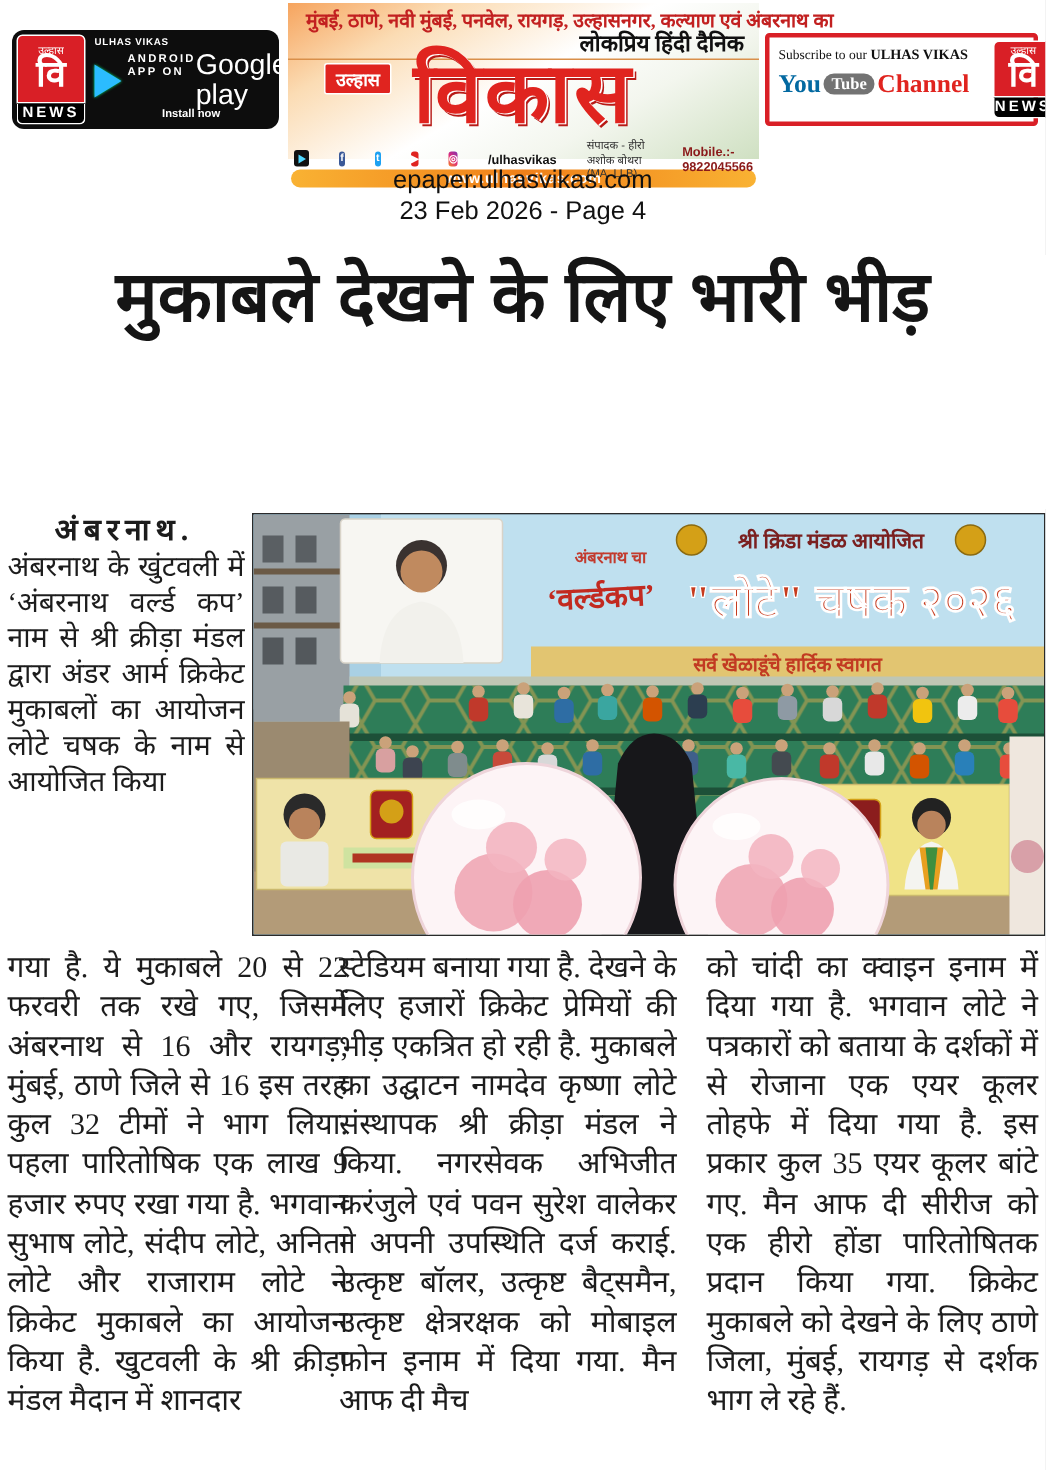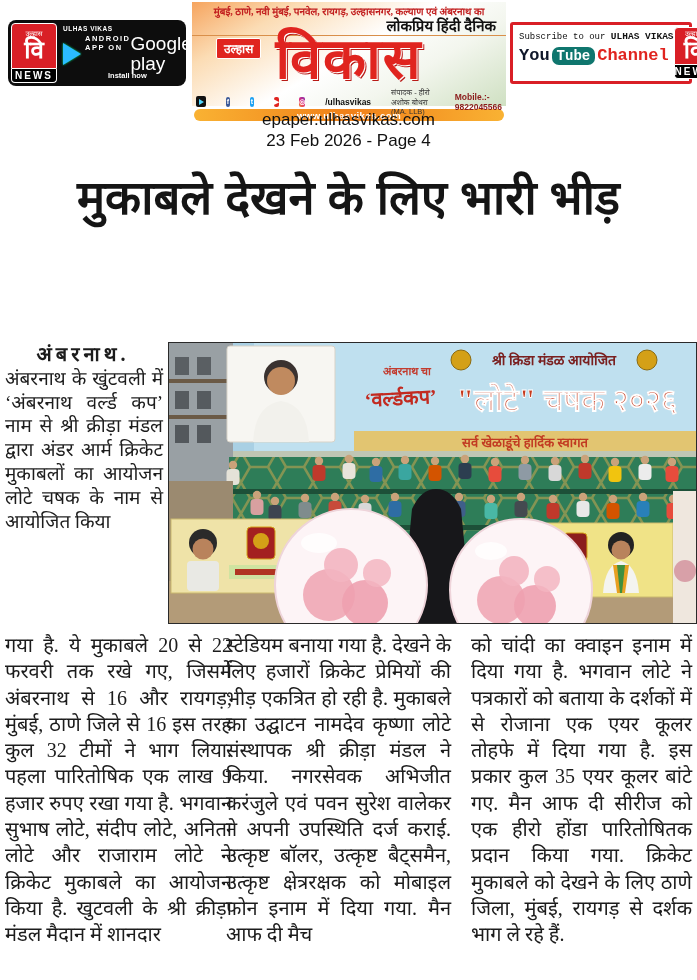--- a/index.html
+++ b/index.html
@@ -23,21 +23,21 @@
   .play-triangle{width:0;height:0;border-top:11px solid transparent;border-bottom:11px solid transparent;
                  border-left:18px solid #2bbcff;filter:drop-shadow(0 0 1px #00e676);}
   .badge-text{display:flex;flex-direction:row;}
   .badge-line1{font-size:7.5px;letter-spacing:1.5px;font-weight:bold;}
   .badge-store{font-size:19px;line-height:20px;font-weight:normal;}
   .badge-cta{position:absolute;left:8px;bottom:3px;font-size:7.5px;font-weight:bold;padding-left:43px;}
 
   .masthead{position:absolute;left:192px;top:2px;width:314px;height:104px;
             background:linear-gradient(150deg,#f6a45e 0%,#fbdcb4 22%,#ffffff 50%,#f3f6ee 70%,#cfe0c2 100%);
             box-sizing:border-box;}
-  .coverage{font-size:10px;color:#c22020;text-align:center;padding-top:2px;font-weight:bold;white-space:nowrap;}
+  .coverage{font-size:13px;color:#c22020;text-align:center;padding-top:2px;font-weight:bold;white-space:nowrap;margin-left:12px;}
   .tagline{font-size:15px;font-weight:bold;color:#101010;text-align:right;padding-right:10px;line-height:17px;
            border-bottom:1px solid #d98f4a;}
   .title-row{position:relative;height:58px;}
   .mast-title{position:absolute;left:0;right:0;top:-6px;text-align:center;font-size:56px;line-height:58px;
               font-weight:900;color:#e0241f;text-shadow:1px 1px 0 #fff,2px 2px 0 #b81a16;letter-spacing:2px;}
   .mast-prefix{position:absolute;left:24px;top:2px;background:#e0241f;color:#fff;font-size:12px;
                font-weight:bold;padding:1px 7px;border-radius:2px;border:1px solid #fff;}
   .info-row{display:flex;align-items:center;gap:20px;font-family:"Liberation Sans",sans-serif;
             font-size:8px;padding:1px 4px 1px 4px;height:13px;}
   .mini-play{width:26px;height:11px;background:#111;border-radius:2px;display:flex;align-items:center;
@@ -51,26 +51,26 @@
   .handle{font-weight:bold;color:#111;font-size:8.5px;}
   .editor{color:#333;font-size:7.5px;}
   .mobile{margin-left:auto;color:#8b1a1a;font-weight:bold;font-size:8.5px;}
   .site-strip{height:12px;background:linear-gradient(90deg,#f9b233,#f08019,#f9b233);border-radius:6px;
               margin:0 2px;display:flex;align-items:center;justify-content:center;color:#fff;
               font-family:"Liberation Sans",sans-serif;font-weight:bold;font-size:9.5px;letter-spacing:.5px;}
 
   .subscribe{position:absolute;left:510px;top:22px;width:182px;height:62px;background:#fff;
              border:3px solid #d91f26;border-radius:3px;box-shadow:0 0 0 1px #fff inset;
              display:flex;align-items:stretch;box-sizing:border-box;padding:2px;}
-  .sub-left{flex:1;font-family:Liberation Mono, monospace;padding:4px 0 0 4px;}
+  .sub-left{flex:1;font-family:Liberation Serif, serif;padding:4px 16px 0 4px;}
   .sub-line1{font-size:9px;color:#111;white-space:nowrap;}
   .sub-line1 b{font-size:9.5px;}
   .sub-line2{display:flex;align-items:center;gap:2px;margin-top:4px;}
-  .yt-you{font-size:17px;font-weight:800;color:#0f172a;}
-  .yt-tube{background:#0f766e;color:#fff;font-size:14px;font-weight:800;border-radius:7px;padding:1px 5px;}
+  .yt-you{font-size:17px;font-weight:800;color:#0369a1;}
+  .yt-tube{background:#737373;color:#fff;font-size:11px;font-weight:800;border-radius:7px;padding:1px 5px;}
   .yt-channel{font-size:17px;font-weight:800;color:#e0241f;}
   .sub-logo{width:42px;display:flex;flex-direction:column;}
 
   
   .meta-site{position:absolute;top:110px;left:0;right:0;text-align:center;
              font-family:"Liberation Sans",sans-serif;font-size:17px;color:#111;}
   .meta-date{position:absolute;top:131px;left:0;right:0;text-align:center;
              font-family:"Liberation Sans",sans-serif;font-size:17px;color:#111;}
   .headline{position:absolute;top:168px;left:0;right:0;text-align:center;font-weight:800;
             font-size:47px;line-height:60px;color:#151515;font-family:"Liberation Sans",sans-serif;}

